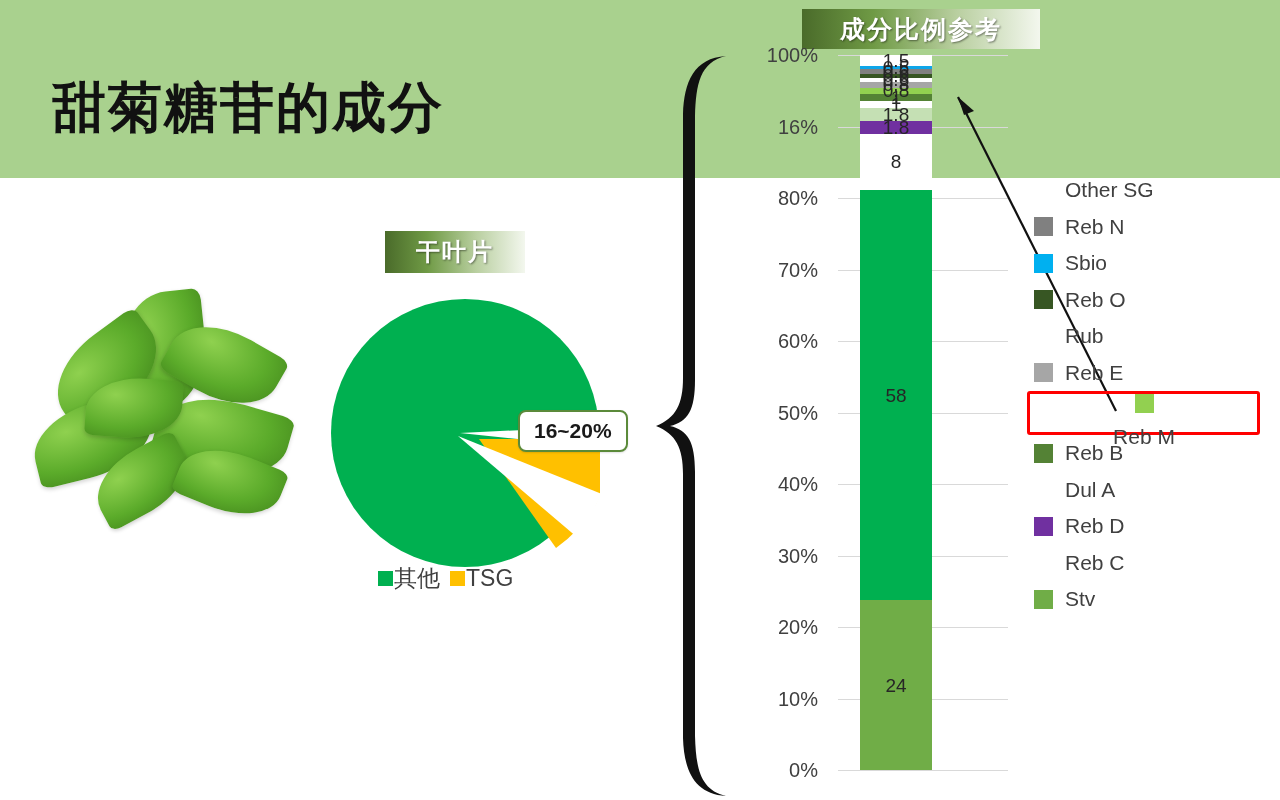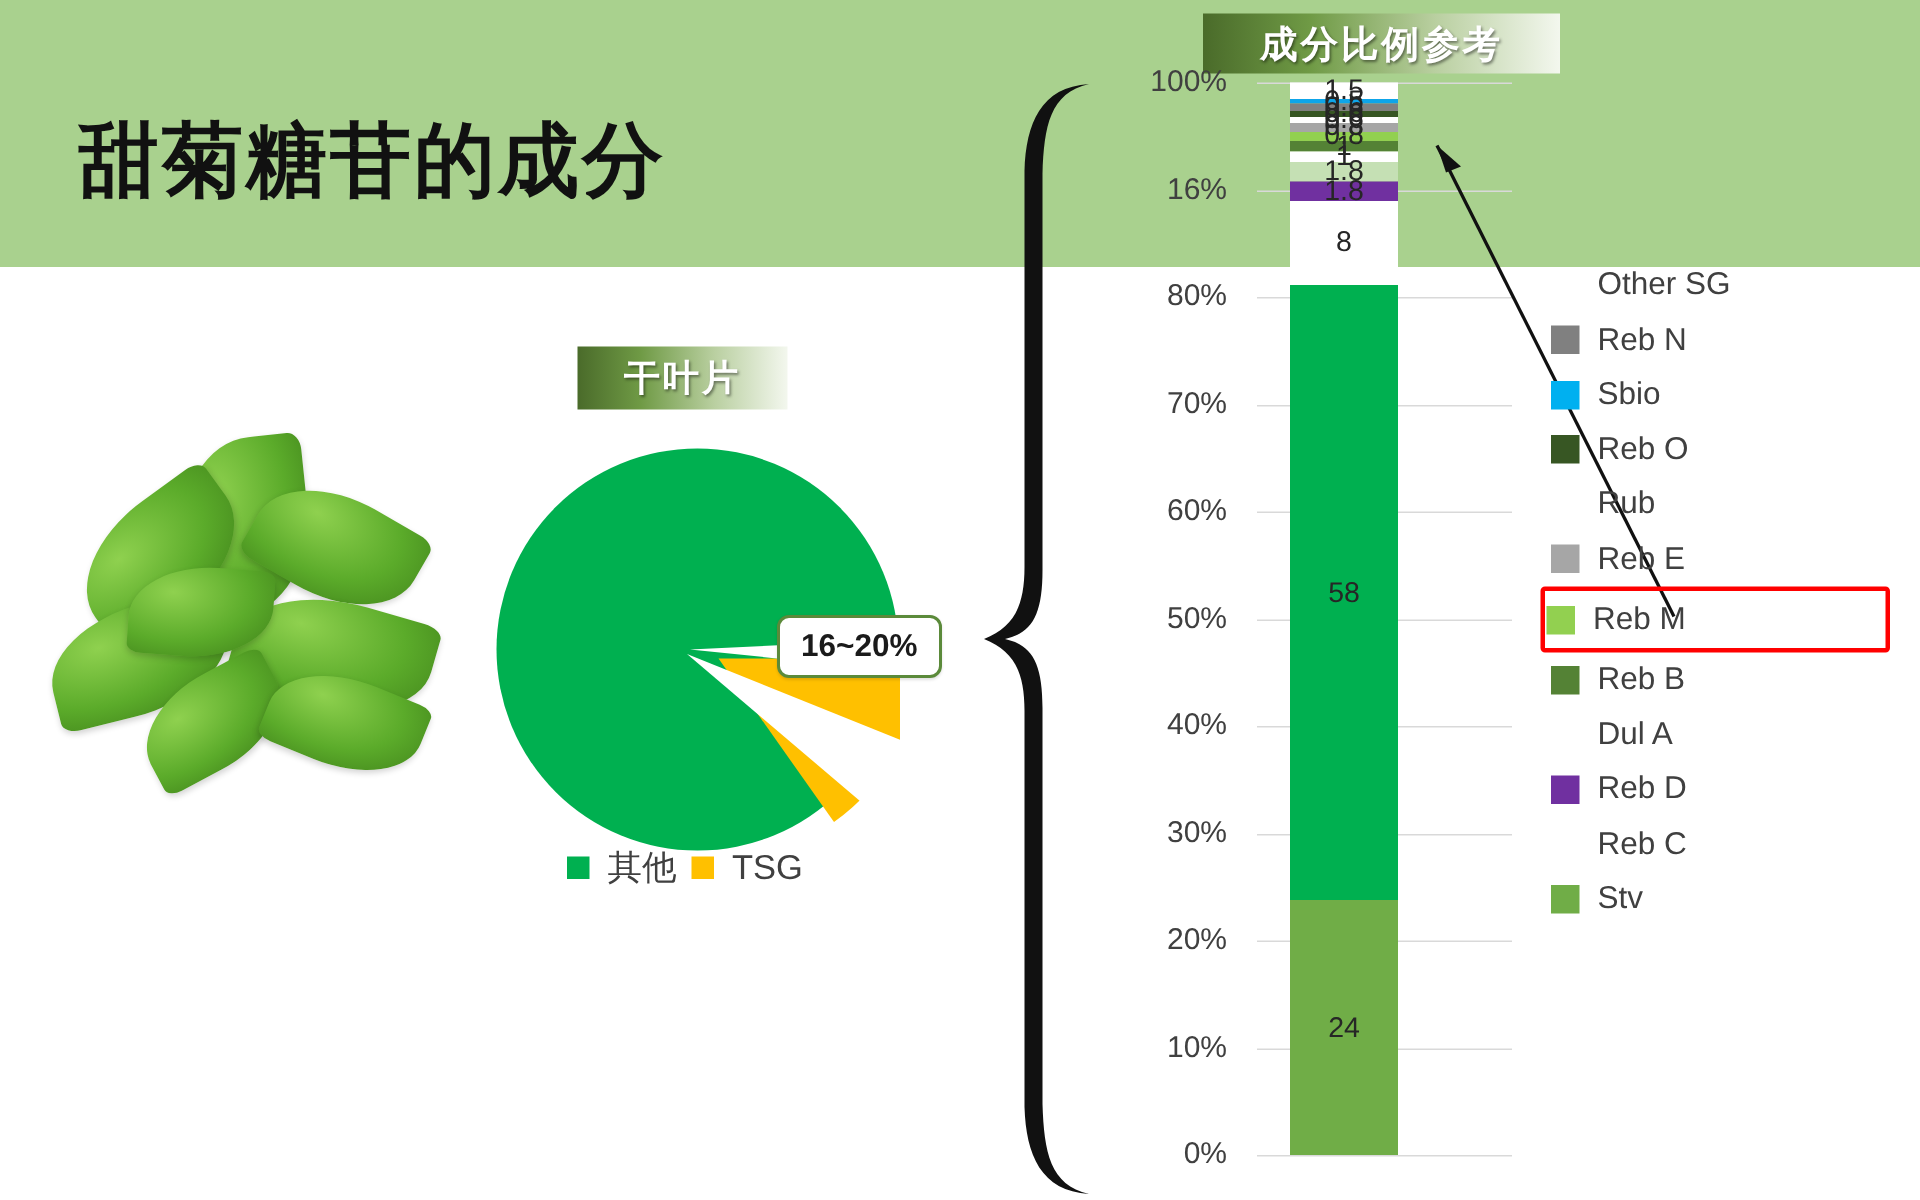--- a/index.html
+++ b/index.html
@@ -47,21 +47,21 @@
   }
 
   
   .pie-wrap{position:absolute;left:330px;top:298px;width:270px;height:270px;}
   .pie-legend{
     position:absolute;left:378px;top:563px;width:200px;
     display:flex;align-items:center;gap:10px;
     font-size:23px;color:#404040;
   }
   .pie-legend .sw{width:15px;height:15px;display:inline-block;}
-  .pie-legend .it{display:flex;align-items:center;gap:12px;}
+  .pie-legend .it{display:flex;align-items:center;gap:1px;}
 
   .callout{
     position:absolute;left:518px;top:410px;
     padding:7px 14px;background:#ffffff;
     border:2px solid #5b8a3a;border-radius:8px;
     font-size:21px;font-weight:bold;color:#1a1a1a;
     box-shadow:0 1px 2px rgba(0,0,0,.12);
   }
 
   
@@ -92,21 +92,21 @@
     position:absolute;left:1030px;top:172px;width:230px;
     display:flex;flex-direction:column;
   }
   .lg-item{
     height:36.5px;display:flex;align-items:center;gap:12px;
     font-size:21px;color:#404040;position:relative;padding-left:4px;
   }
   .lg-sw{width:19px;height:19px;flex:0 0 19px;display:inline-block;}
   .lg-item.hl{
     border:3px solid #ff0000;border-radius:3px;
-    padding-left:1px;margin-left:-3px;height:38px;
+    padding-left:1px;margin-left:-3px;height:38px;flex-direction:column;
   }
 
   .arrow{position:absolute;left:940px;top:85px;width:180px;height:330px;}
 </style>
 </head>
 <body>
 
 <div class="slide">
 
   <div class="band"></div>

